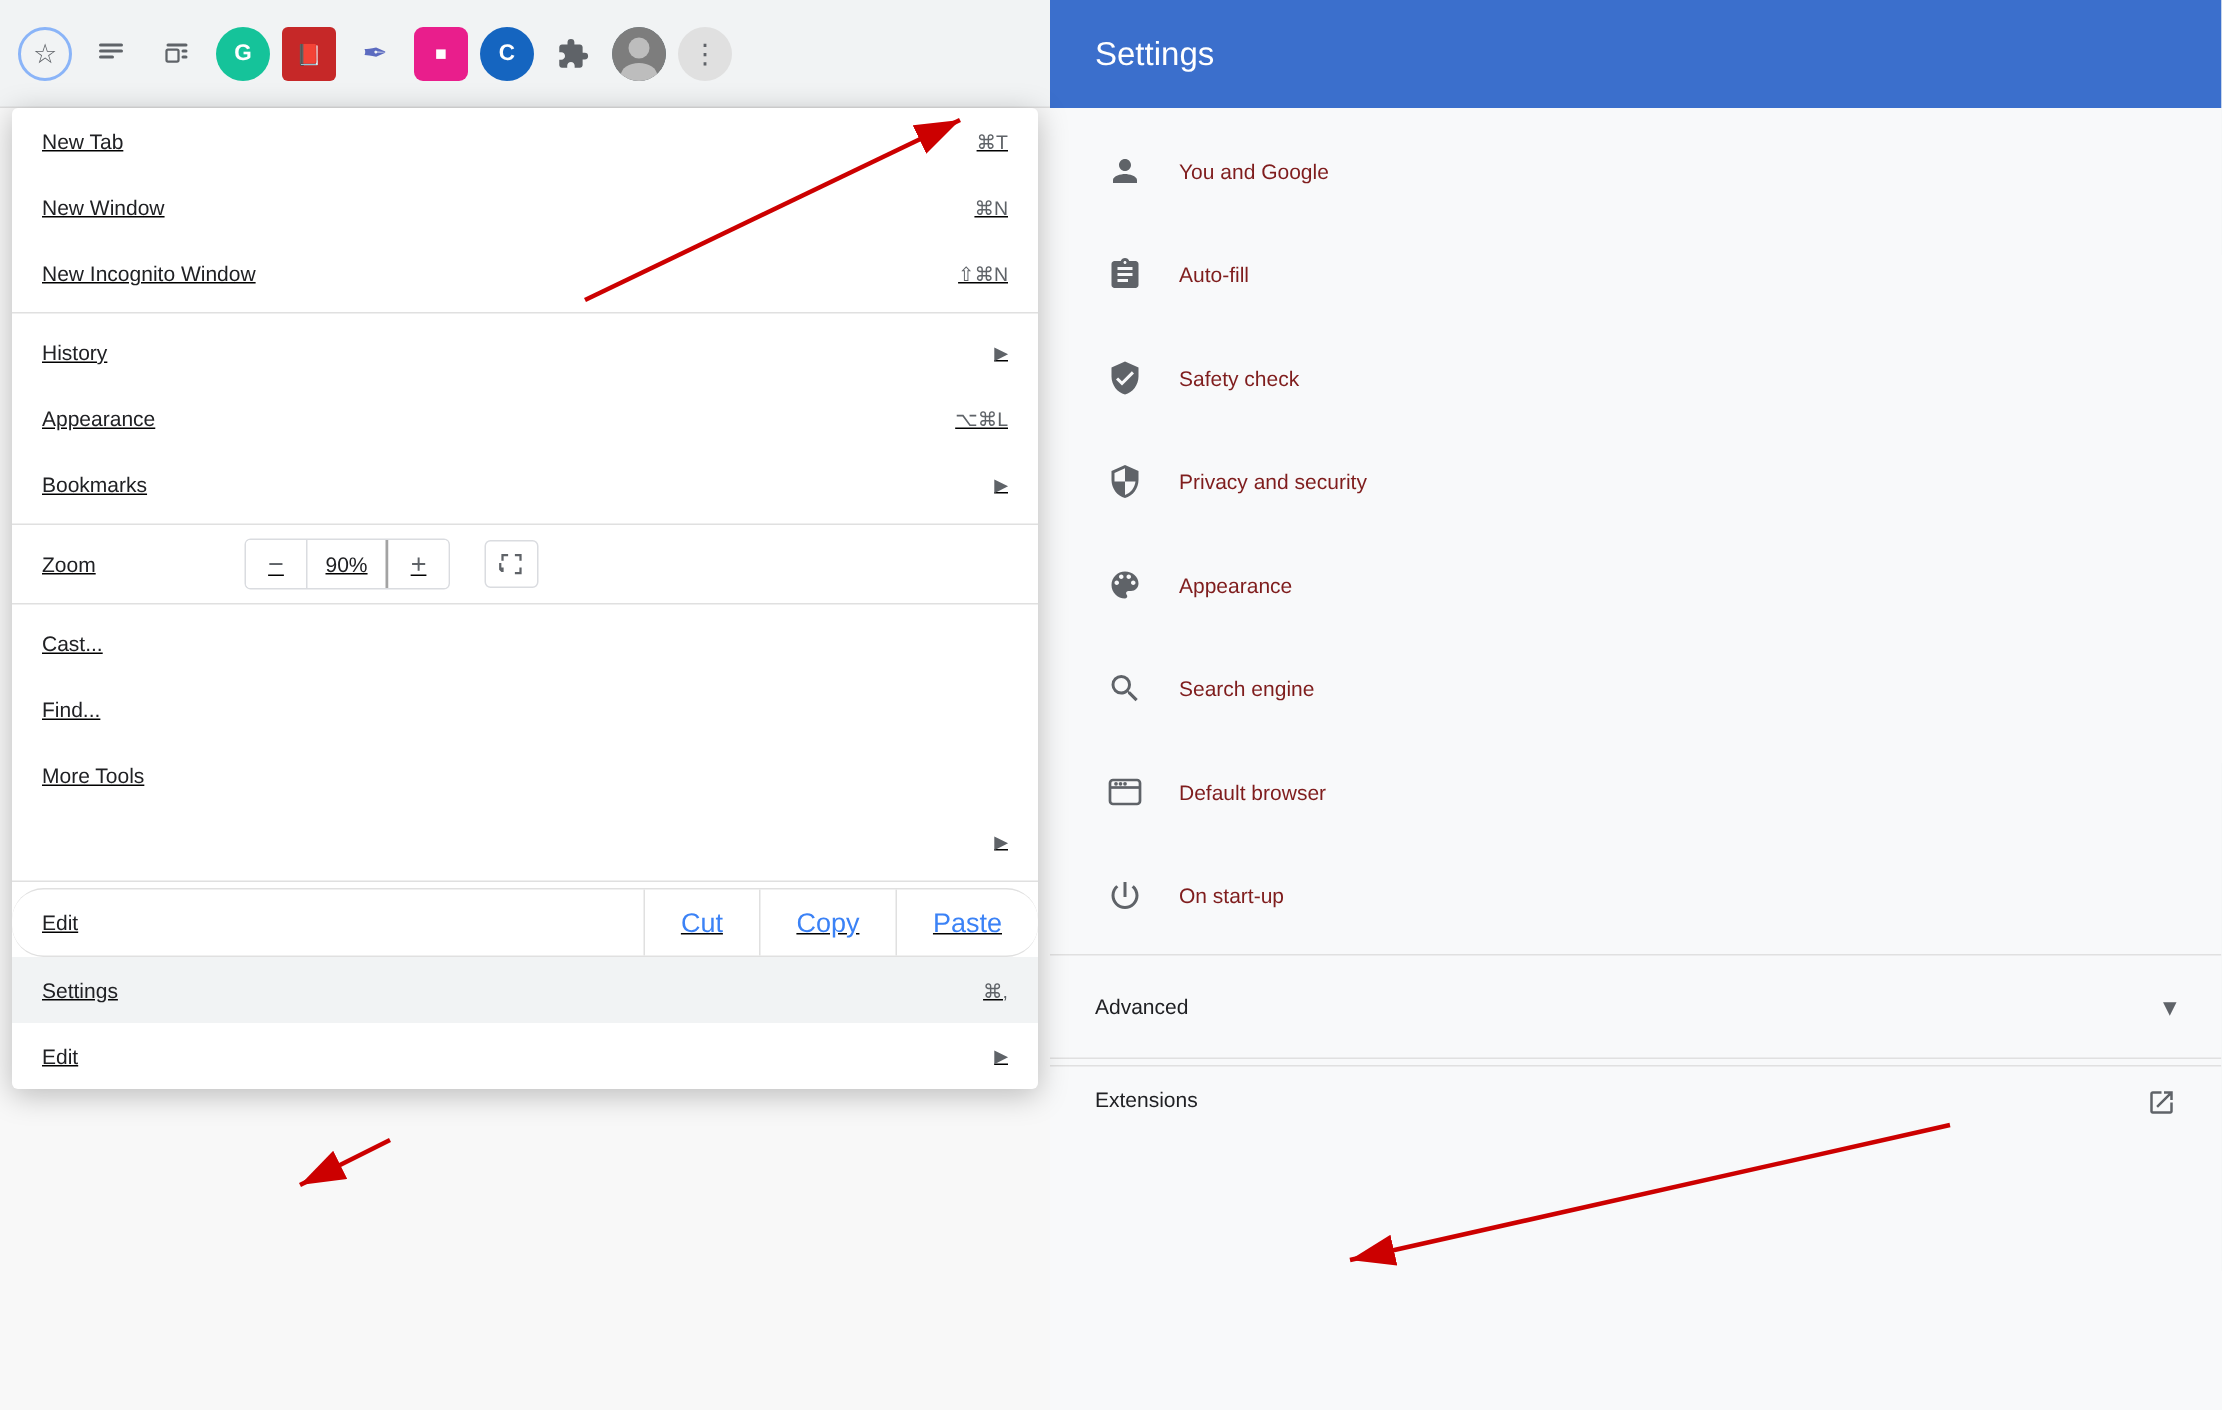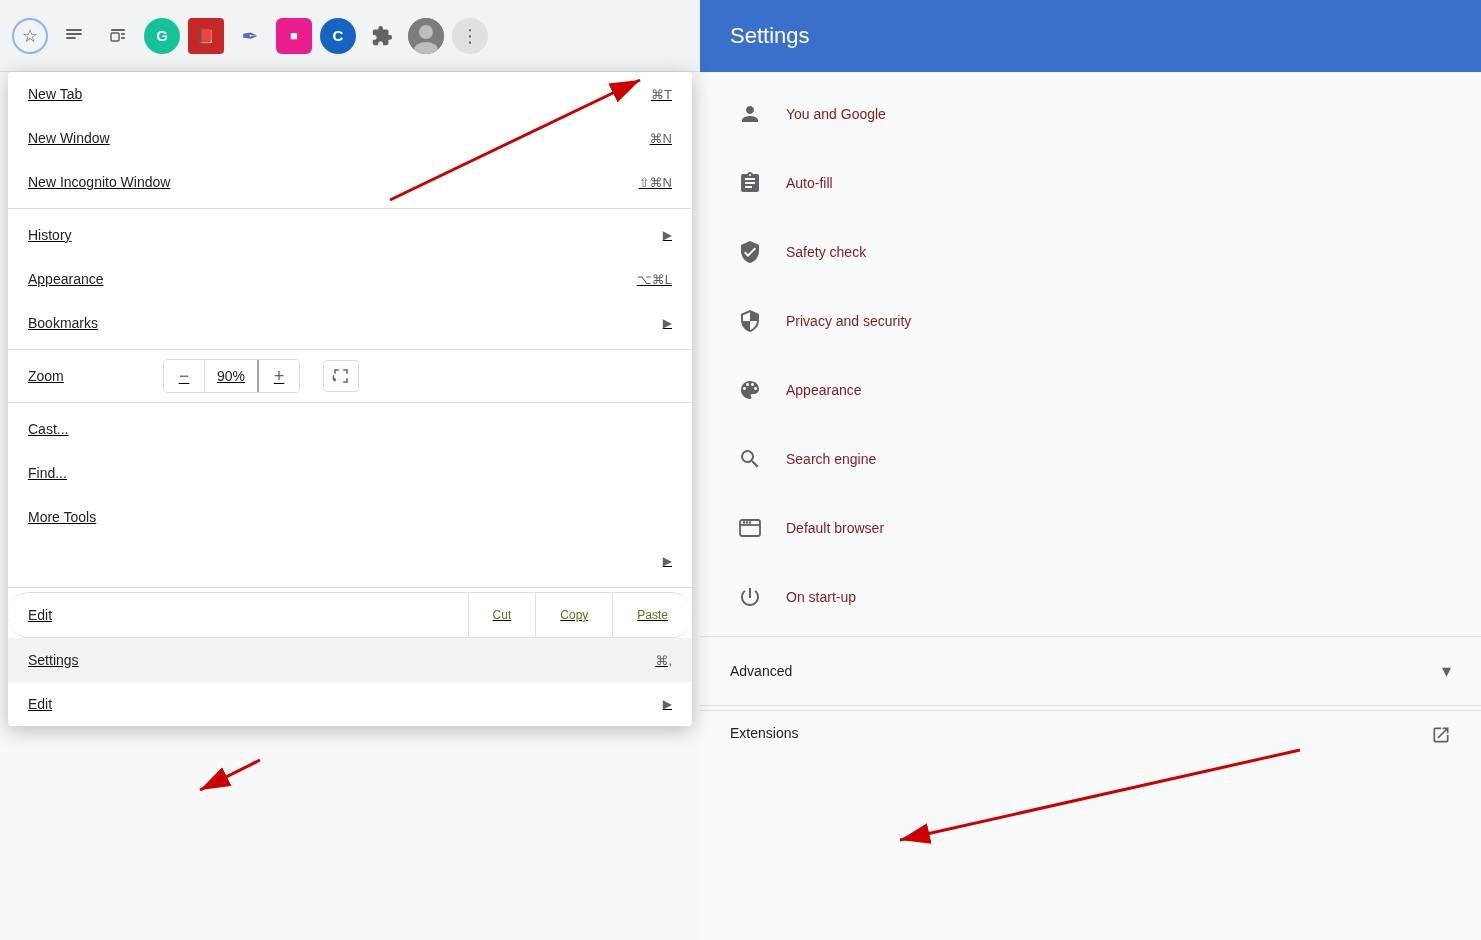--- a/index.html
+++ b/index.html
@@ -215,22 +215,22 @@
       font-size: 14px;
       color: #202124;
       flex: 1;
       min-height: 44px;
       display: flex;
       align-items: center;
     }
 
     .edit-btn {
       padding: 10px 24px;
-      font-size: 12px;
-      color: #4d7c0f;
+      font-size: 18px;
+      color: #3b82f6;
       cursor: pointer;
       border-left: 1px solid #e0e0e0;
       min-height: 44px;
       display: flex;
       align-items: center;
     }
 
     
     .right-panel {
       flex: 1;

